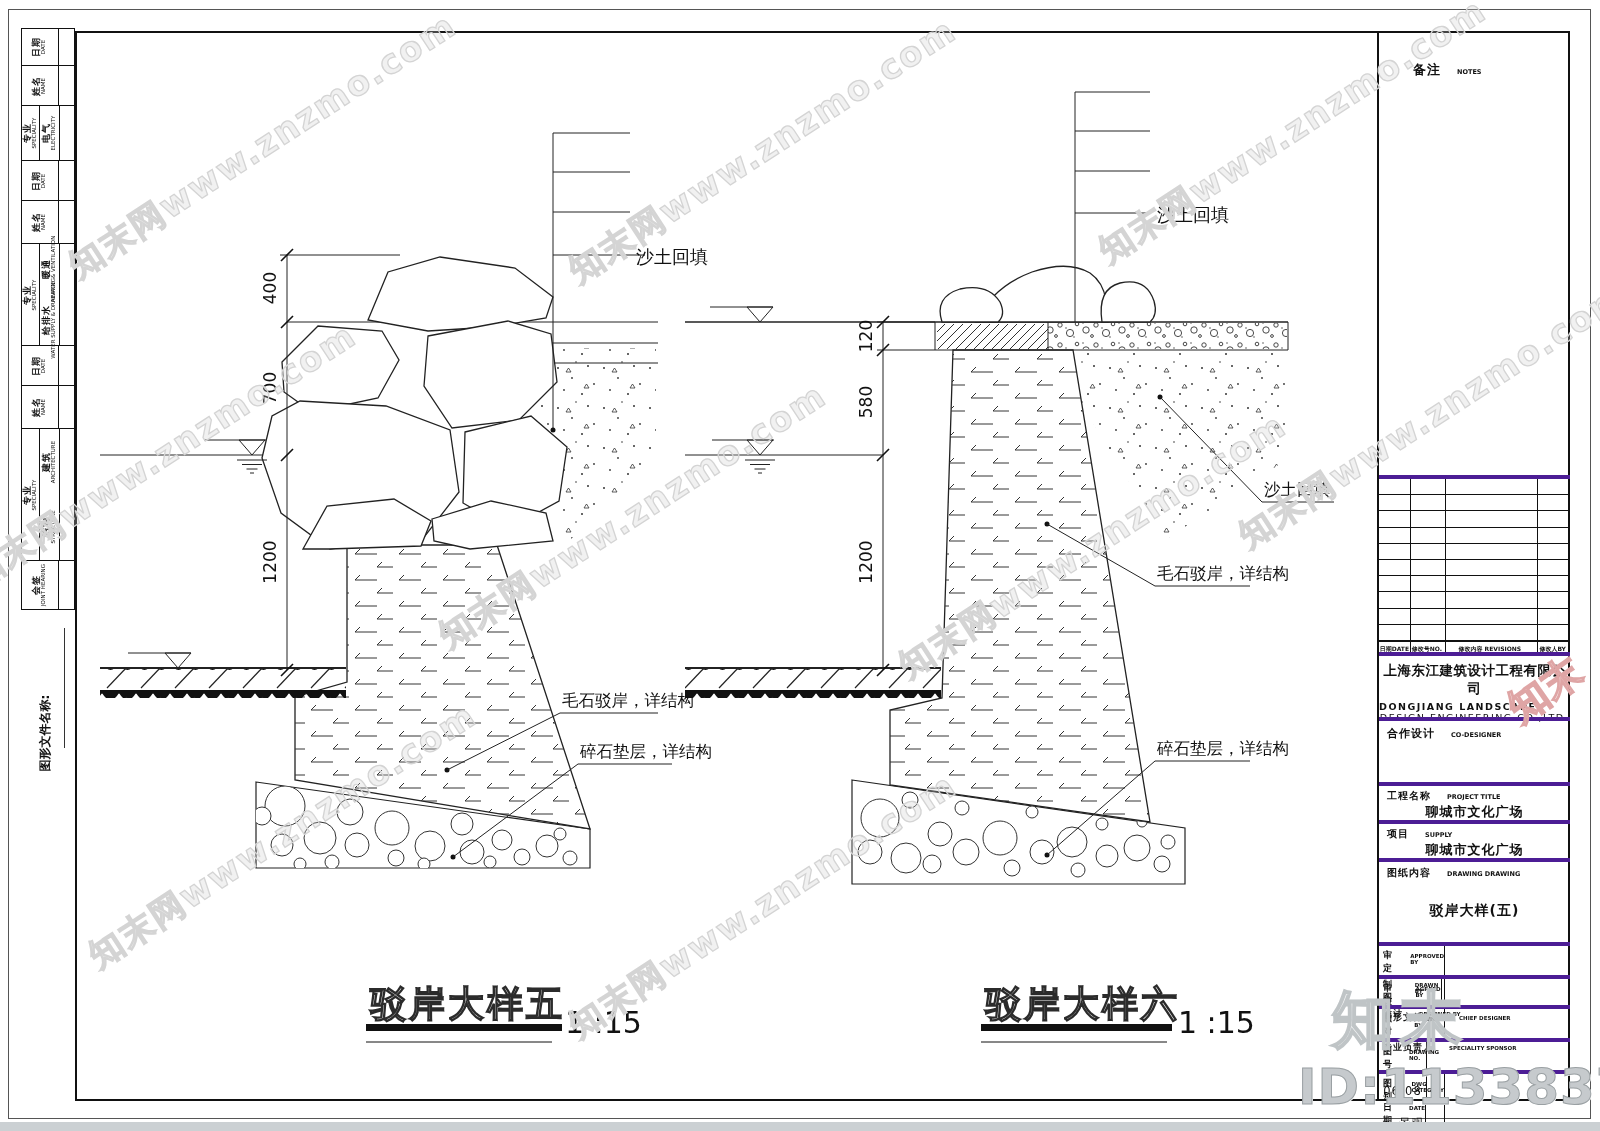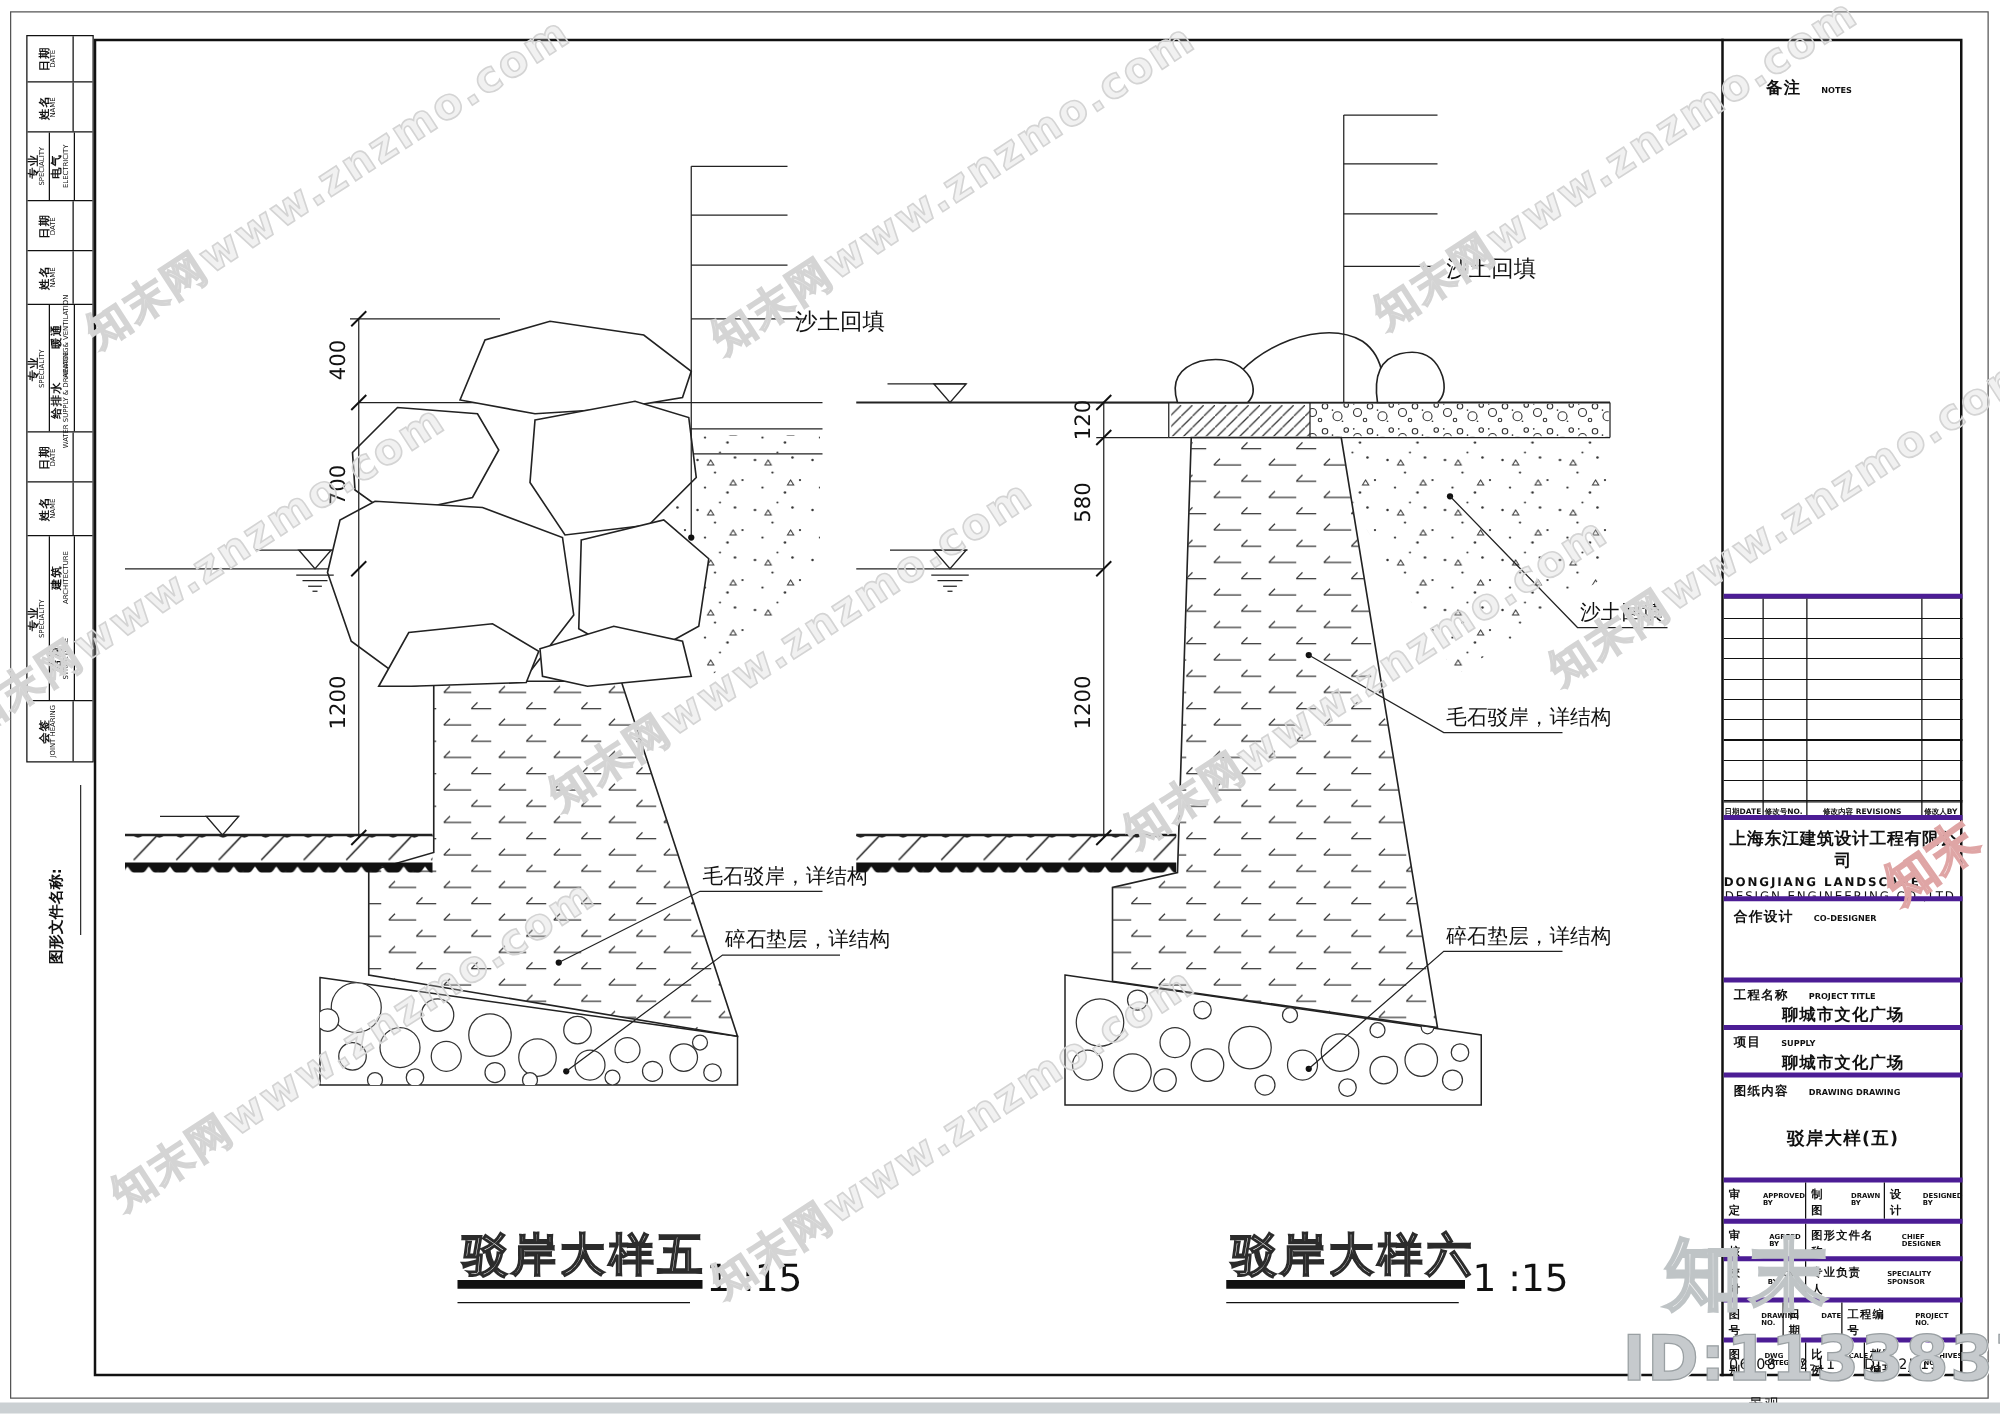--- a/index.html
+++ b/index.html
@@ -32,21 +32,21 @@
   .tb-sec.first{border-top:none;}
   .seclabel{display:flex;align-items:baseline;gap:16px;padding:5px 0 0 8px;}
   .seclabel .c{font-size:11px;font-weight:bold;letter-spacing:1px;}
   .seclabel .e{font-size:6.5px;font-weight:bold;}
   .secvalue{text-align:center;font-size:13px;font-weight:bold;letter-spacing:1px;}
   .rev-vline{position:absolute;top:0;bottom:0;width:1px;background:#111;}
   .rev-body{position:absolute;left:0;top:0;right:0;height:162px;
             background:repeating-linear-gradient(to bottom,transparent 0 15.2px,#111 15.2px 16.2px);}
   .rev-head{position:absolute;left:0;top:162px;right:0;height:15px;display:flex;align-items:center;}
   .rev-head span{font-size:6px;font-weight:bold;text-align:center;}
-  .cells{display:flex;height:100%;}
+  .cells{display:flex;height:100%;flex-direction:column;}
   .cell{border-right:1px solid #111;box-sizing:border-box;position:relative;display:flex;flex-direction:column;}
   .cell:last-child{border-right:none;}
   .cell .seclabel{padding:3px 0 0 4px;}
   .cell .c{font-size:9px;}
   .cell .e{font-size:5.5px;}
   .cellvalue{text-align:center;font-size:11.5px;font-weight:normal;letter-spacing:1px;margin-top:13px;}
 
   
   .wm{position:absolute;white-space:nowrap;pointer-events:none;font-weight:bold;
       color:rgba(205,205,205,0.28);-webkit-text-stroke:1.3px #d4d4d4;

